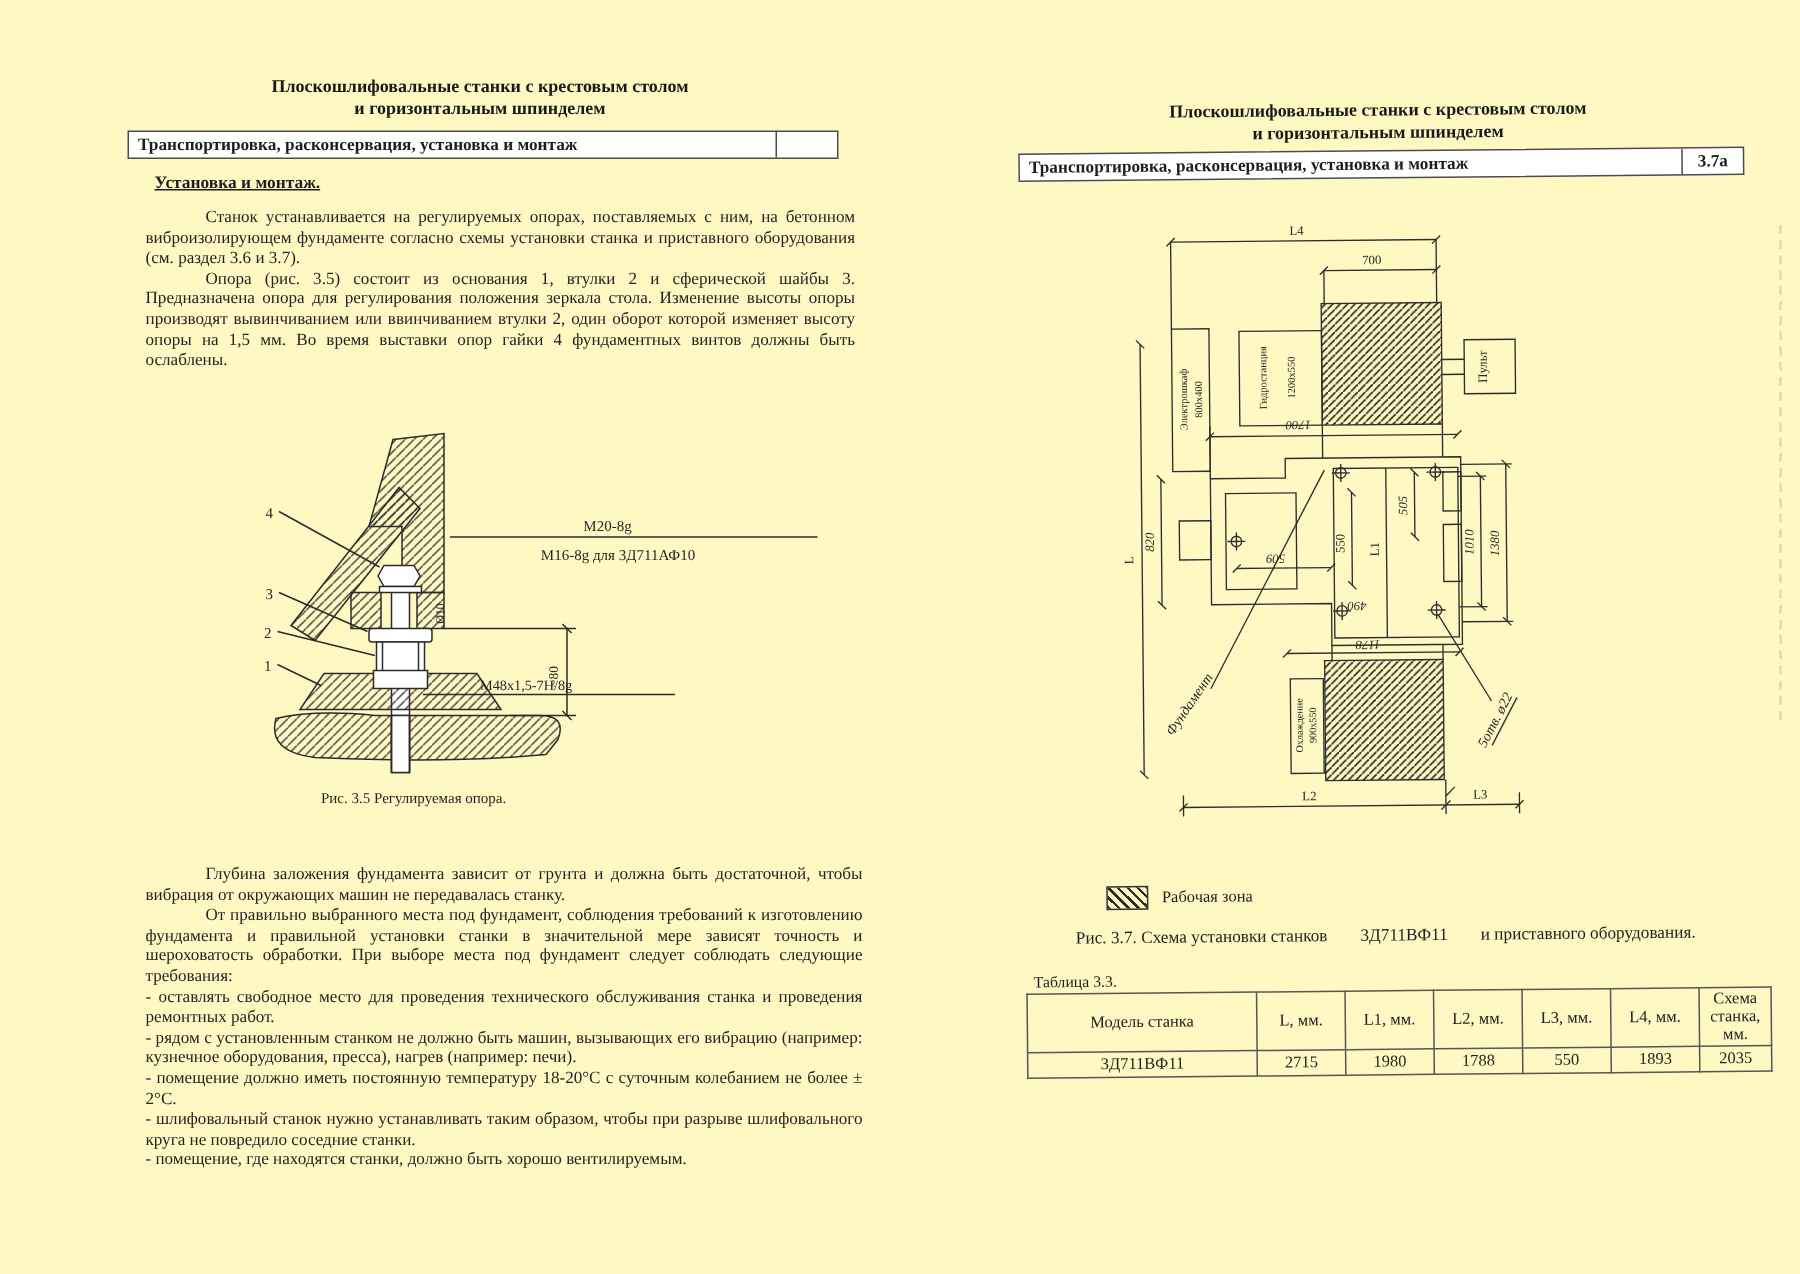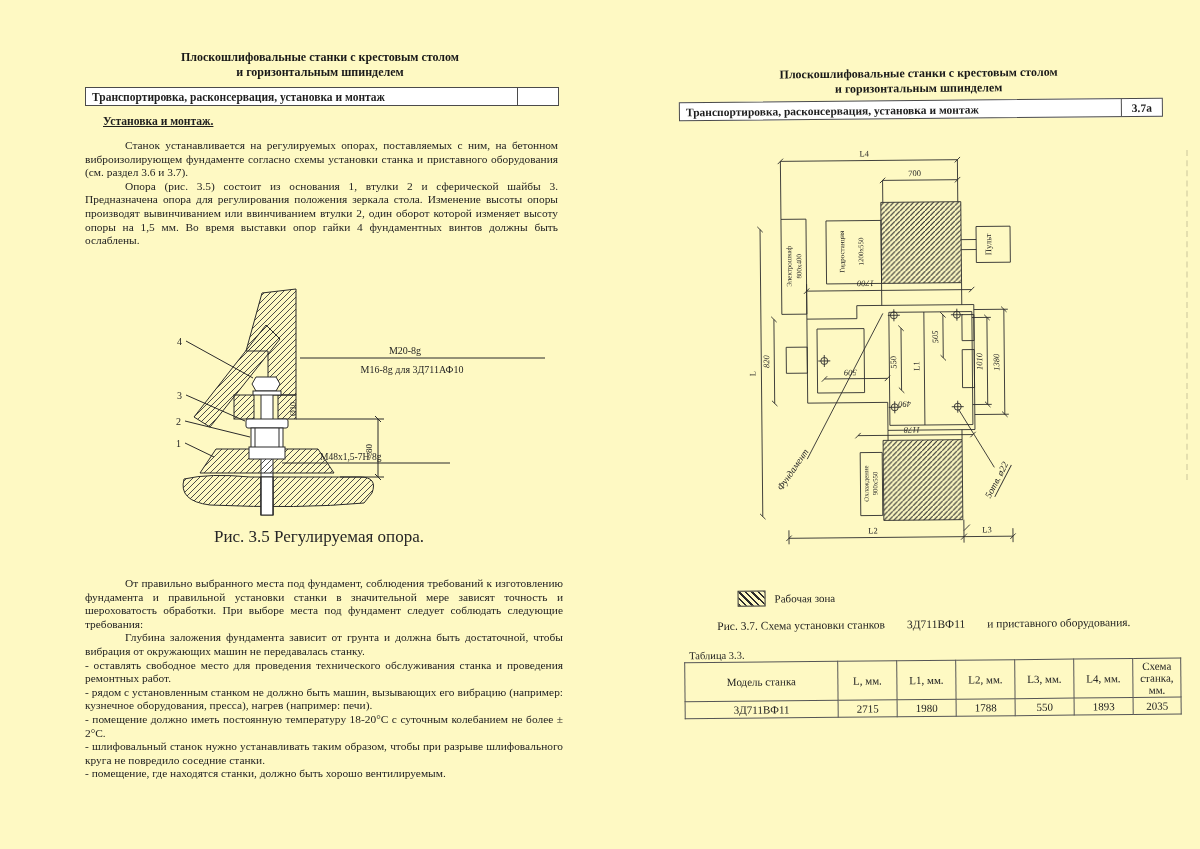--- a/index.html
+++ b/index.html
@@ -4,25 +4,25 @@
 <style>
   html,body{margin:0;padding:0;background:#ffffff;}
   .sheet{position:relative;width:1200px;height:849px;background:#fef9c3;overflow:hidden;
          font-family:"Liberation Serif",serif;color:#1e1e1e;}
   .abs{position:absolute;}
   .pgtitle{text-align:center;font-weight:bold;font-size:12px;line-height:15px;color:#191919;}
   .secbar{display:flex;align-items:stretch;border:1.6px solid #4b4b4b;height:17px;
           font-weight:bold;font-size:11.5px;background:#fff;}
   .secbar .main{flex:1;display:flex;align-items:center;padding-left:6px;border-right:1.6px solid #4b4b4b;}
   .secbar .code{width:40px;display:flex;align-items:center;justify-content:center;font-weight:bold;}
-  .bodytxt{font-size:11.4px;line-height:13.6px;text-align:justify;color:#232323;}
+  .bodytxt{font-size:11.4px;line-height:13.6px;text-align:justify;color:#232323;margin-left:12px;}
   .bodytxt p{margin:0;text-indent:40px;}
   .bodytxt .nobul{text-indent:0;}
   .heading{font-weight:bold;text-decoration:underline;font-size:11.6px;}
-  .figcap{font-size:17px;color:#262626;}
+  .figcap{font-size:10px;color:#262626;}
   .legend{display:flex;align-items:center;gap:9px;font-size:11px;}
   .legend .swatch{width:26px;height:14px;border:1px solid #333;
      background:repeating-linear-gradient(45deg,#2c2c2c 0 1.6px,transparent 1.6px 4.6px);}
   .cap37{display:flex;justify-content:center;gap:22px;font-size:11.5px;white-space:nowrap;}
   .tbl{border-collapse:collapse;font-size:11px;color:#222;}
   .tbl td,.tbl th{border:1.3px solid #565656;text-align:center;font-weight:normal;padding:1px 3px;vertical-align:middle;}
   .tbl thead th{height:26px;line-height:12px;}
   .tbl tbody td{height:14px;}
   .tablabel{font-size:10.5px;}
   .rpage{transform:rotate(-0.55deg);transform-origin:50% 50%;}
@@ -113,22 +113,22 @@
       <text x="262" y="86" text-anchor="middle">М16-8g для 3Д711АФ10</text>
       <text x="146" y="122" font-size="8" text-anchor="middle" transform="rotate(-90 146 122)">Ø10</text>
       <text x="222" y="164" font-size="9" text-anchor="middle" transform="rotate(-90 222 164)">~80</text>
       <text x="170" y="173" font-size="9.5">М48х1,5-7Н/8g</text>
     </g>
   </svg>
 
   <div class="abs figcap" style="left:214px;top:527px;">Рис. 3.5 Регулируемая опора.</div>
 
   <div class="abs bodytxt" style="left:85px;top:577px;width:478px;">
+    <p>Глубина заложения фундамента зависит от грунта и должна быть достаточной, чтобы вибрация от окружающих машин не передавалась станку.</p>
     <p>От правильно выбранного места под фундамент, соблюдения требований к изготовлению фундамента и правильной установки станки в значительной мере зависят точность и шероховатость обработки. При выборе места под фундамент следует соблюдать следующие требования:</p>
-    <p>Глубина заложения фундамента зависит от грунта и должна быть достаточной, чтобы вибрация от окружающих машин не передавалась станку.</p>
     <p class="nobul">- оставлять свободное место для проведения технического обслуживания станка и проведения ремонтных работ.</p>
     <p class="nobul">- рядом с установленным станком не должно быть машин, вызывающих его вибрацию (например: кузнечное оборудования, пресса), нагрев (например: печи).</p>
     <p class="nobul">- помещение должно иметь постоянную температуру 18-20°С с суточным колебанием не более ± 2°С.</p>
     <p class="nobul">- шлифовальный станок нужно устанавливать таким образом, чтобы при разрыве шлифовального круга не повредило соседние станки.</p>
     <p class="nobul">- помещение, где находятся станки, должно быть хорошо вентилируемым.</p>
   </div>
 
 
   <div class="abs rpage" style="left:662px;top:38px;width:528px;height:790px;">
 

